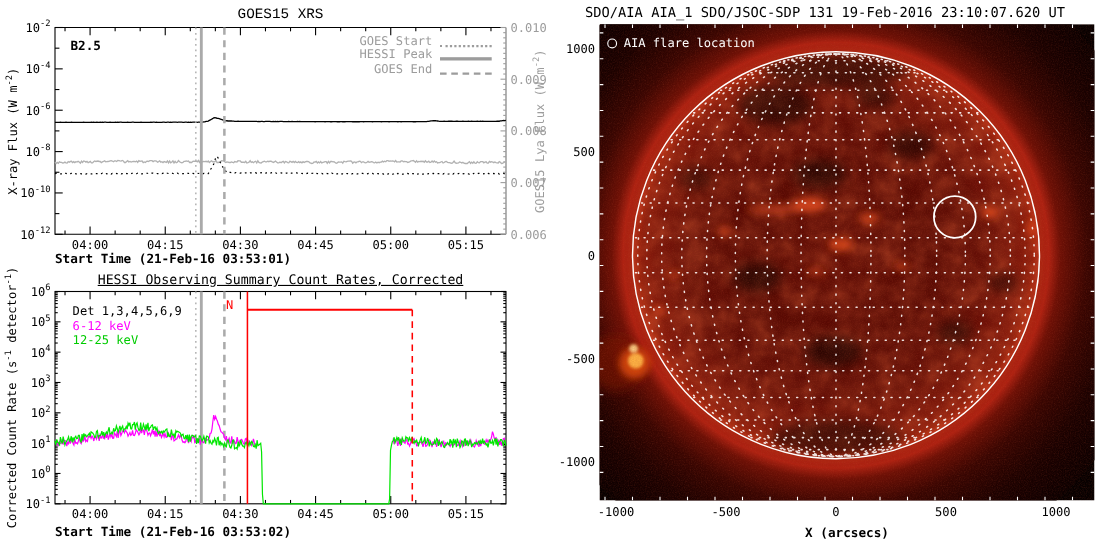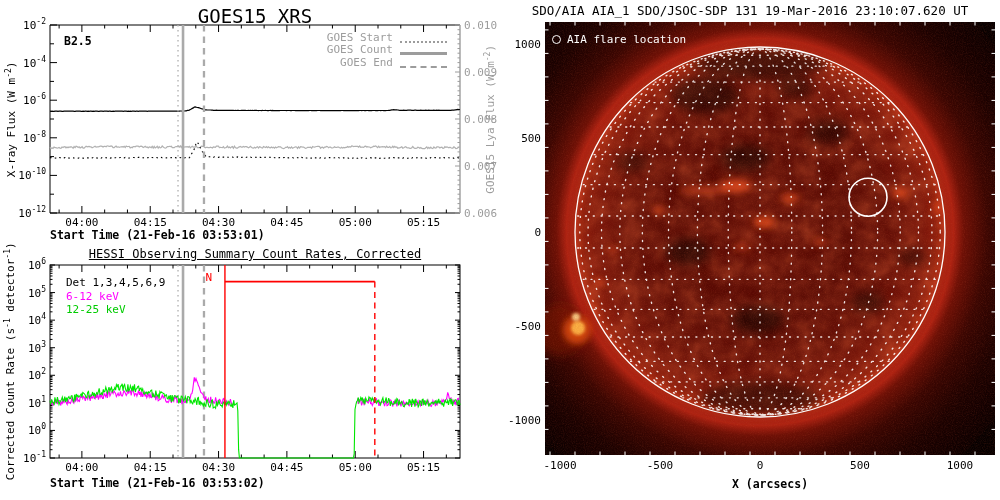--- a/index.html
+++ b/index.html
@@ -1,21 +1,21 @@
 <!DOCTYPE html>
 <html><head>
 <meta charset="utf-8">
 <style>
   html,body{margin:0;padding:0;background:#ffffff;}
   #stage{position:relative;width:1000px;height:500px;background:#ffffff;overflow:hidden;
          font-family:"DejaVu Sans Mono","Liberation Mono",monospace;}
   #plot-svg{position:absolute;left:0;top:0;}
   .ov{position:absolute;color:#000;white-space:nowrap;}
   .ctr{text-align:center;}
-  .t13{font-size:19px;} .t12{font-size:12px;text-decoration:underline;} .t115{font-size:11.5px;font-weight:bold;}
+  .t13{font-size:13px;font-family:Liberation Mono, monospace;} .t12{font-size:12px;text-decoration:underline;} .t115{font-size:11.5px;font-weight:bold;}
   sup{font-size:8px;}
   .rot{transform:rotate(-90deg);text-align:center;font-size:11px;}
   .gray{color:#9c9c9c;}
   .glegend{left:50px;top:31px;width:397px;}
   .glrow{display:flex;justify-content:flex-end;align-items:flex-end;height:12.5px;font-size:11px;color:#9c9c9c;}
   .sw{display:inline-block;width:47px;margin-left:7px;height:0;position:relative;top:-1px;}
   .sw-dotted{border-top:2px dotted #9c9c9c;}
   .sw-solid{border-top:3px solid #9c9c9c;}
   .sw-dashed{border-top:2px dashed #9c9c9c;}
   .hlegend{left:66px;top:276px;font-size:11px;line-height:13.5px;}
@@ -540,21 +540,21 @@
     </svg>
 
   <div class="ov ctr t13" style="left:50px;top:5px;width:410px;">GOES15 XRS</div>
   <div class="ov t115" style="left:64px;top:34px;">B2.5</div>
   <div class="ov glegend">
     <div class="glrow">
       <span>GOES Start</span>
         <span class="sw sw-dotted"></span>
     </div>
     <div class="glrow">
-      <span>GOES Count</span>
+      <span>HESSI Peak</span>
         <span class="sw sw-solid"></span>
     </div>
     <div class="glrow">
       <span>GOES End</span>
         <span class="sw sw-dashed"></span>
     </div>
   </div>
   <div class="ov ctr t115" style="left:50px;top:228px;">Start Time (21-Feb-16 03:53:01)</div>
   <div class="ov rot" style="left:-69px;top:112px;width:160px;">X-ray Flux (W m<sup>-2</sup>)</div>
   <div class="ov rot gray" style="left:407px;top:112px;width:166px;">GOES15 Lya Flux (W m<sup>-2</sup>)</div>
@@ -562,19 +562,19 @@
   <div class="ov ctr t12" style="left:40px;top:247px;width:430px;">HESSI Observing Summary Count Rates, Corrected</div>
   <div class="ov hlegend">
     <div class="c-black">Det 1,3,4,5,6,9</div>
     <div class="c-magenta">6-12 keV</div>
     <div class="c-green">12-25 keV</div>
   </div>
   <div class="ov nflag">N</div>
   <div class="ov ctr t115" style="left:50px;top:476px;">Start Time (21-Feb-16 03:53:02)</div>
   <div class="ov rot" style="left:-121px;top:354px;width:262px;">Corrected Count Rate (s<sup>-1</sup> detector<sup>-1</sup>)</div>
 
-  <div class="ov ctr" style="left:500px;top:3px;width:500px;font-size:12.5px;">SDO/AIA AIA_1 SDO/JSOC-SDP 131 19-Mar-2016 23:10:07.620 UT</div>
+  <div class="ov ctr" style="left:500px;top:3px;width:500px;font-size:12.5px;">SDO/AIA AIA_1 SDO/JSOC-SDP 131 19-Feb-2016 23:10:07.620 UT</div>
   <div class="ov aia-legend">
     <span class="dot"></span>
     <span>AIA flare location</span>
   </div>
   <div class="ov ctr t115" style="left:545px;top:477px;width:450px;">X (arcsecs)</div>
 </div>
 
 </body></html>

